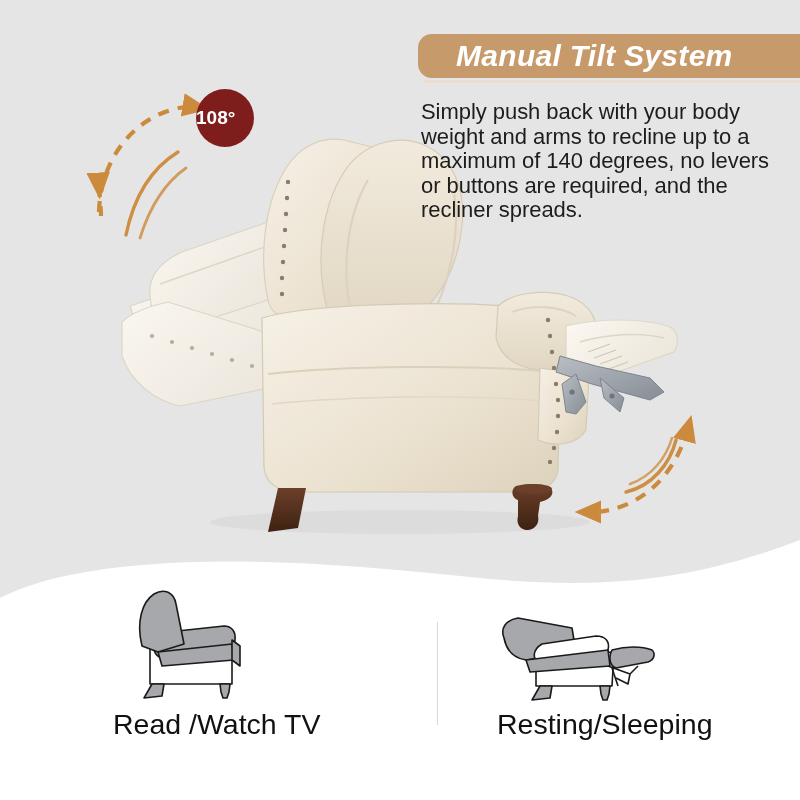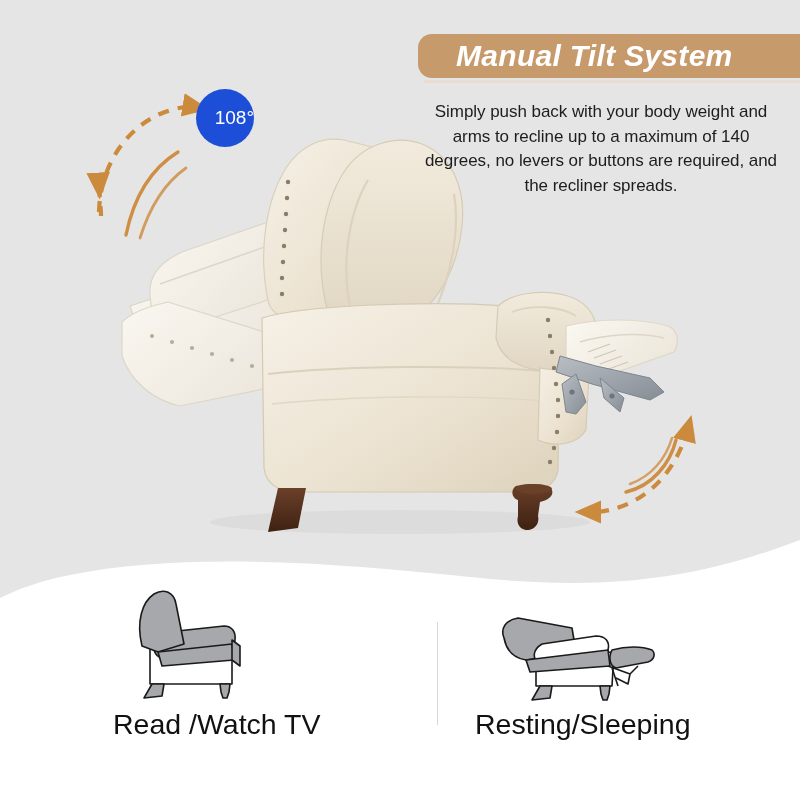--- a/index.html
+++ b/index.html
@@ -57,37 +57,36 @@
     white-space: nowrap;
   }
 
   
   .body-text {
     position: absolute;
     left: 421px; top: 100px;
     width: 360px;
     z-index: 6;
     color: #1d1d1d;
-    font-size: 17px;
+    font-size: 22px;
     line-height: 24.5px;
     letter-spacing: -0.05px;
-    text-align: center;
   }
 
   
   .badge {
     position: absolute;
     border-radius: 50%;
-    background: #1d4ed8;
+    background: #7f1d1d;
     color: #ffffff;
     display: flex;
     align-items: center;
-    justify-content: flex-end;
+    justify-content: flex-start;
     font-size: 19px;
-    font-weight: 400;
+    font-weight: 700;
     z-index: 6;
   }
   .badge-108 { left: 196px; top: 89px; width: 58px; height: 58px; }
   .badge-140 { left: 62px; top: 219px; width: 62px; height: 62px; }
 
   
   .arrow-layer {
     position: absolute;
     left: 0; top: 0;
     width: 800px; height: 620px;
@@ -111,21 +110,21 @@
   }
   .mode-label {
     position: absolute;
     z-index: 5;
     color: #111111;
     font-size: 28.5px;
     line-height: 34px;
     white-space: nowrap;
   }
   .mode-label-left  { left: 113px; top: 707px; }
-  .mode-label-right { left: 475px; top: 707px; }
+  .mode-label-right { left: 497px; top: 707px; }
   .mode-icon {
     position: absolute;
     z-index: 5;
   }
   .mode-icon-left  { left: 128px; top: 582px; width: 220px; height: 120px; }
   .mode-icon-right { left: 500px; top: 582px; width: 230px; height: 120px; }
 </style>
 </head>
 <body>
 

